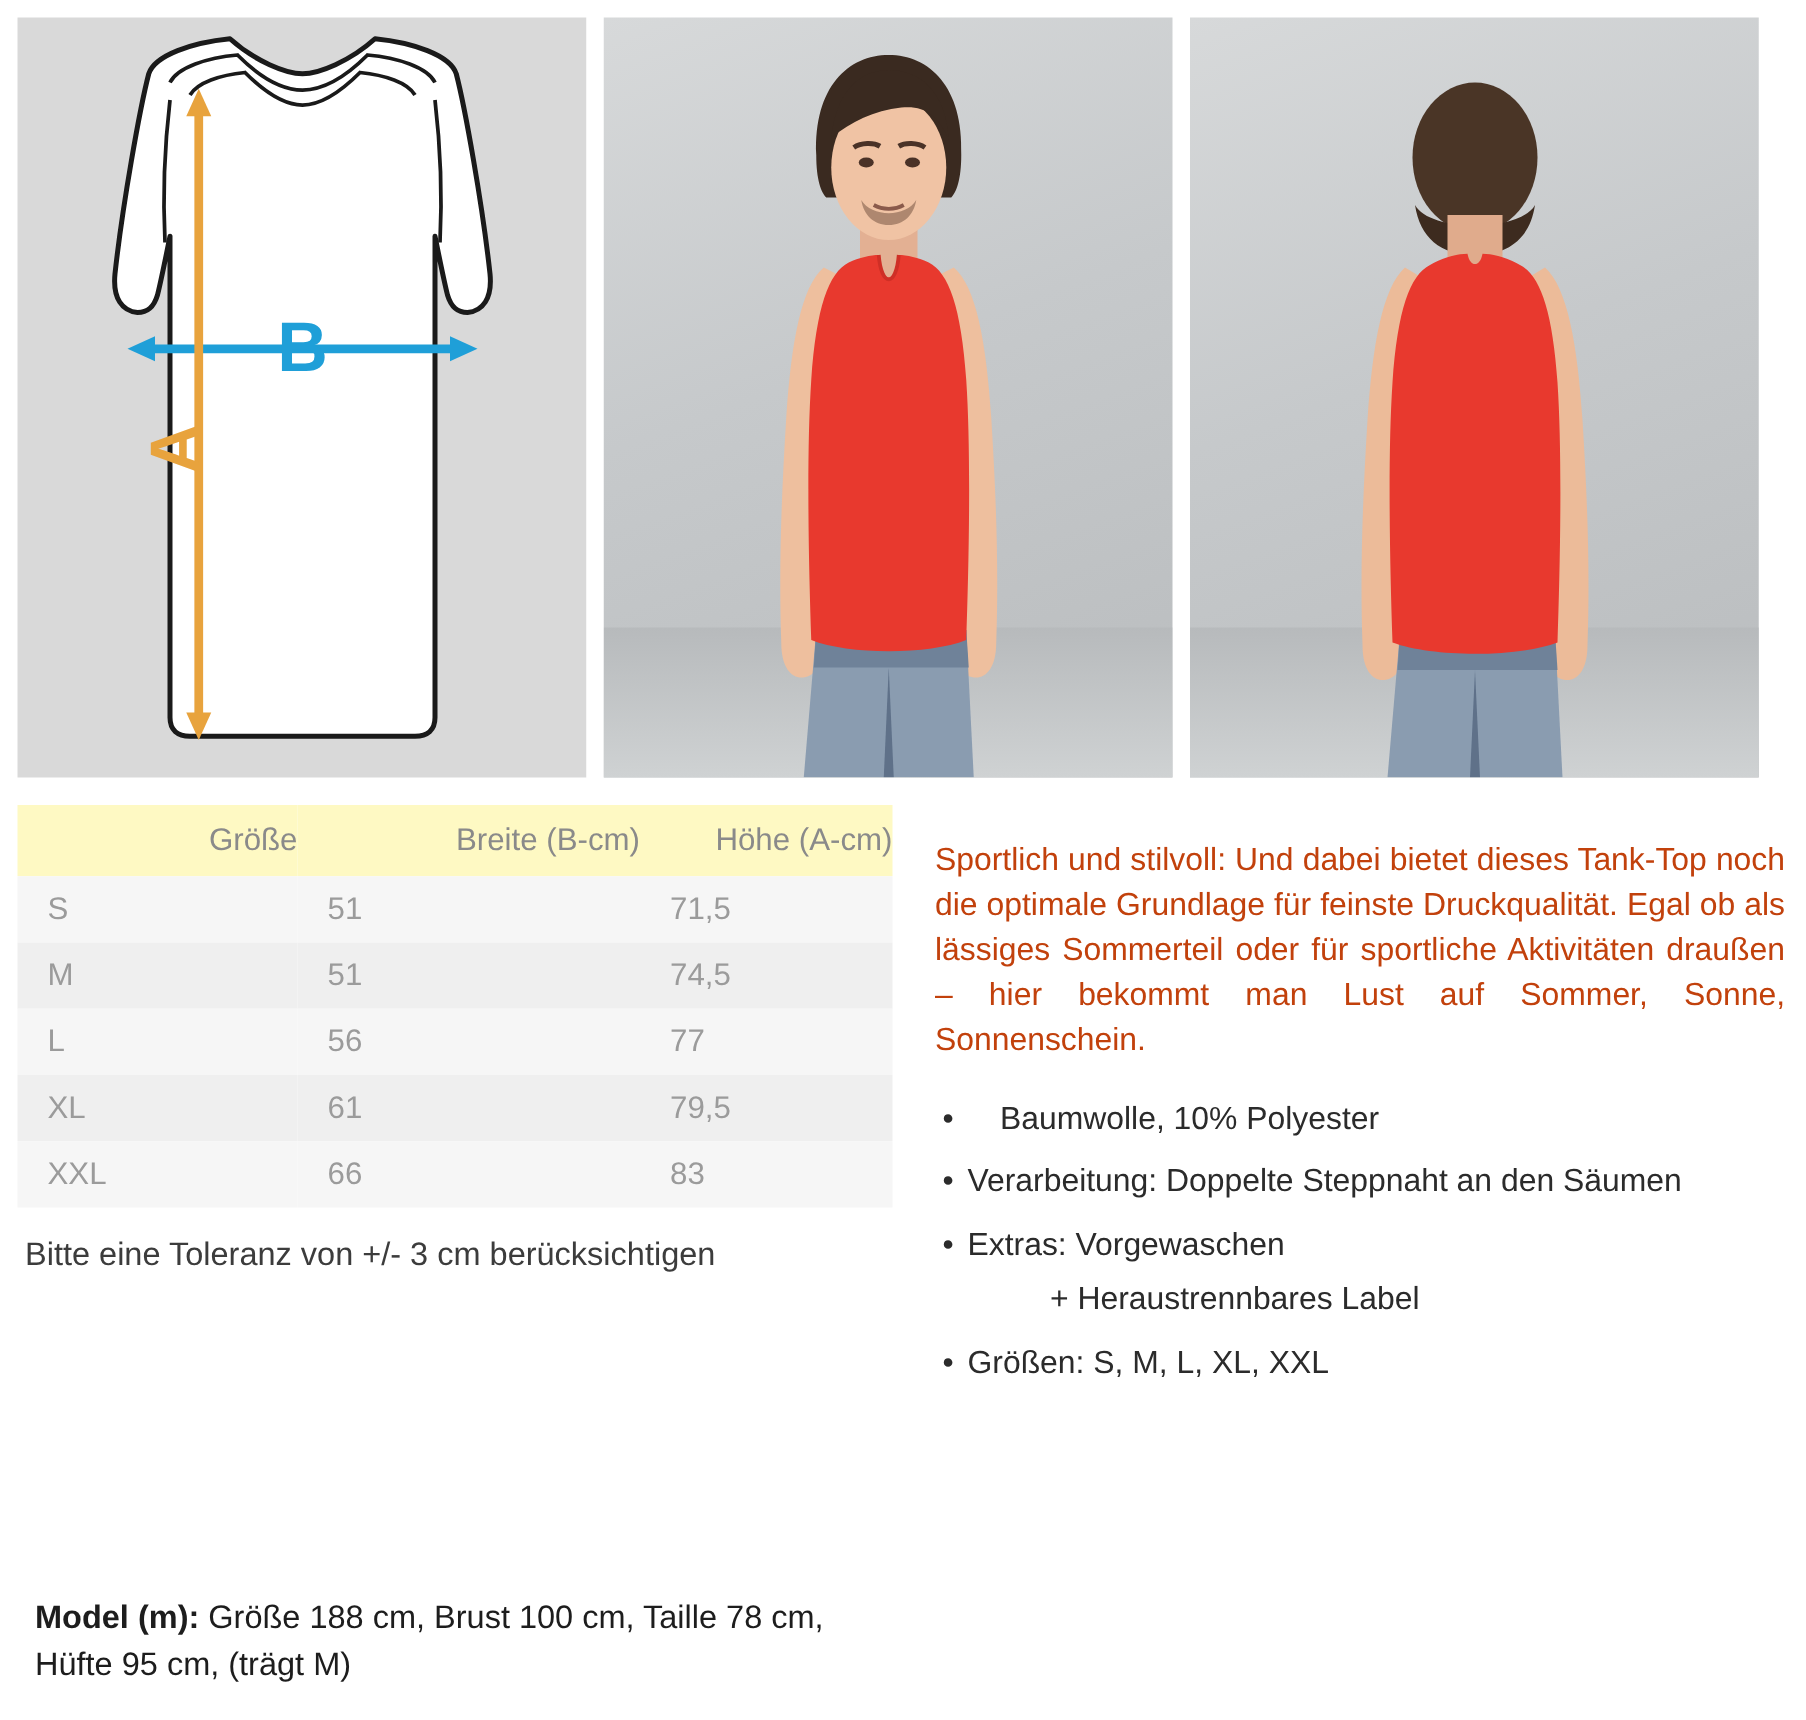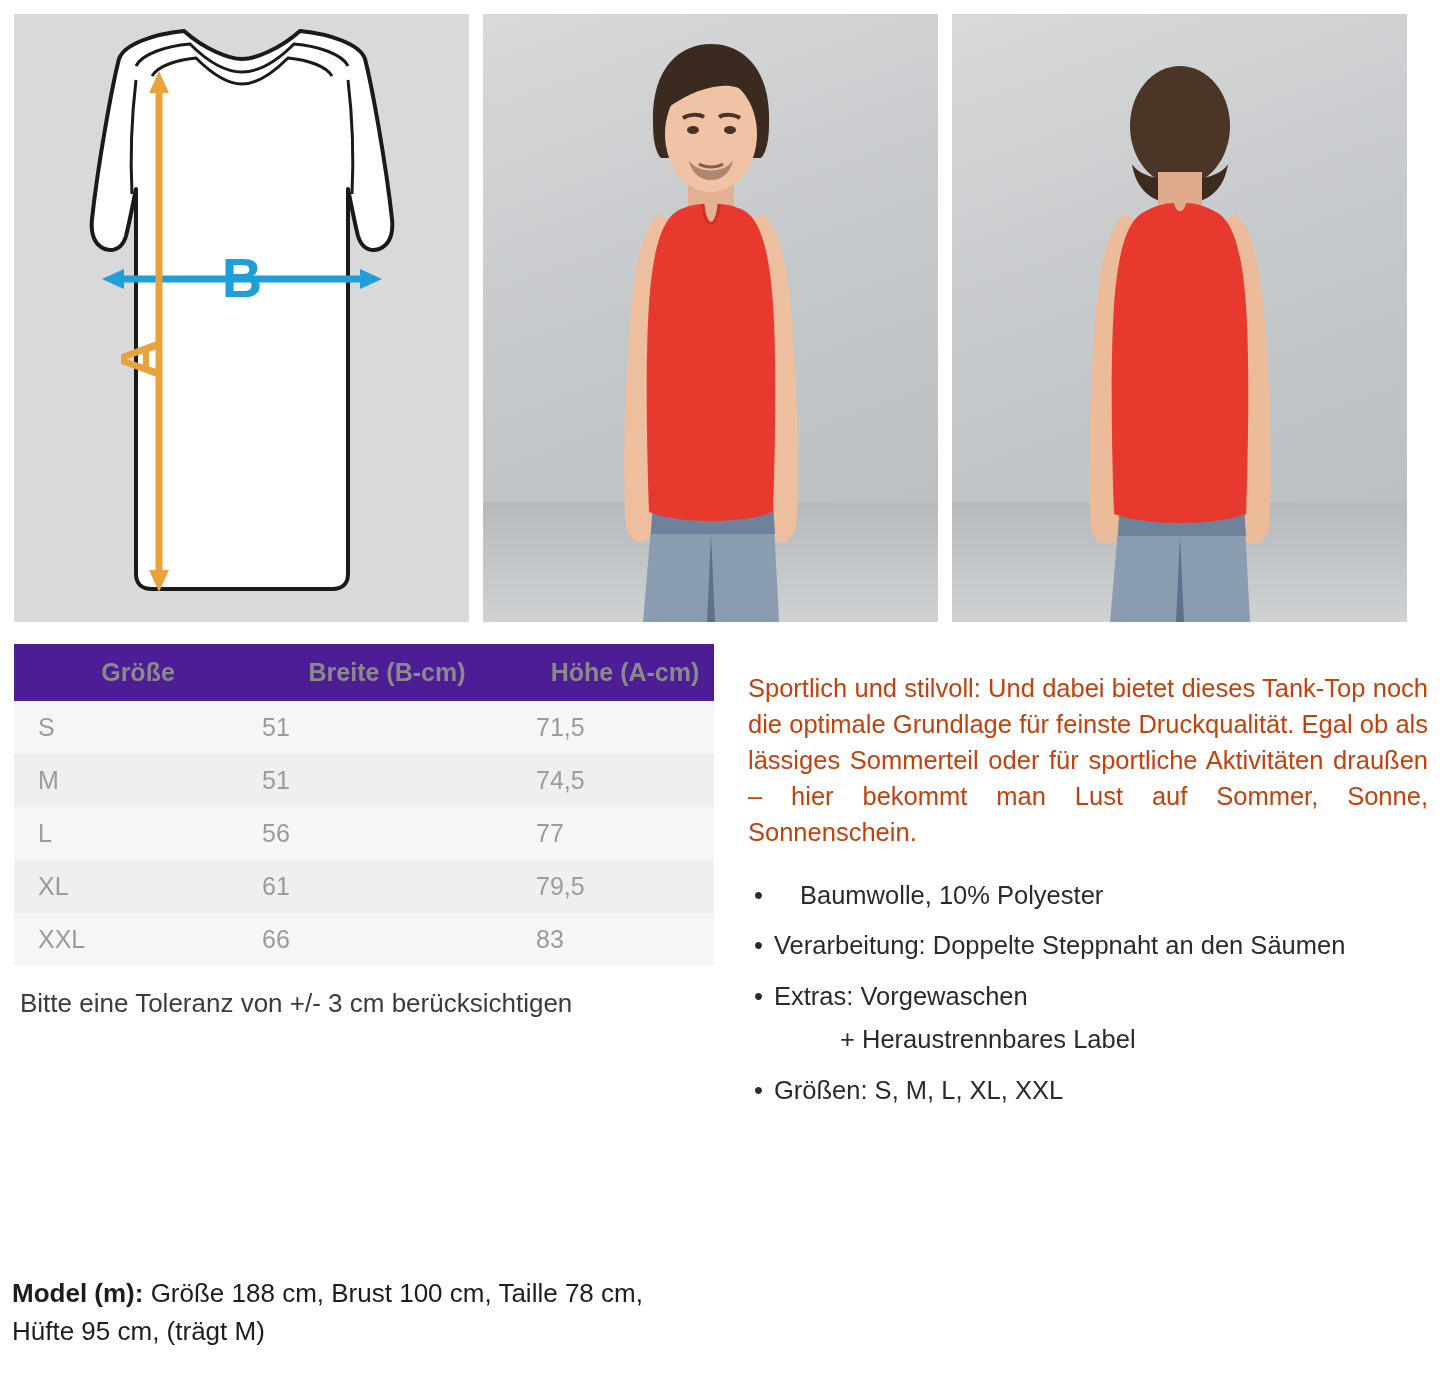--- a/index.html
+++ b/index.html
@@ -57,44 +57,44 @@
   .right-col { width: 680px; flex: 0 0 auto; }
 
   
   table.size-table {
     border-collapse: collapse;
     width: 700px;
     font-size: 25px;
     color: #8a8a8a;
   }
   table.size-table th {
-    text-align: center;
-    font-weight: bold;
-    background: #4c1d95;
+    text-align: right;
+    font-weight: normal;
+    background: #fef9c3;
     padding: 14px 0 14px 24px;
     color: #8a8a8a;
   }
   table.size-table td {
     padding: 12px 0 12px 24px;
     color: #9b9b9b;
   }
   table.size-table tr.odd td { background: #f6f6f6; }
   table.size-table tr.even td { background: #efefef; }
   table.size-table th:nth-child(1), table.size-table td:nth-child(1) { width: 200px; }
   table.size-table th:nth-child(2), table.size-table td:nth-child(2) { width: 250px; }
 
   .tolerance {
     margin-top: 22px;
     font-size: 26px;
     color: #3c3c3c;
     padding-left: 6px;
   }
   .model-note {
     position: absolute;
-    left: 12px;
+    left: 28px;
     top: 1275px;
     width: 700px;
     font-size: 26px;
     color: #1d1d1d;
     line-height: 1.45;
   }
   .model-note b { font-weight: bold; }
 
   
   .intro {

